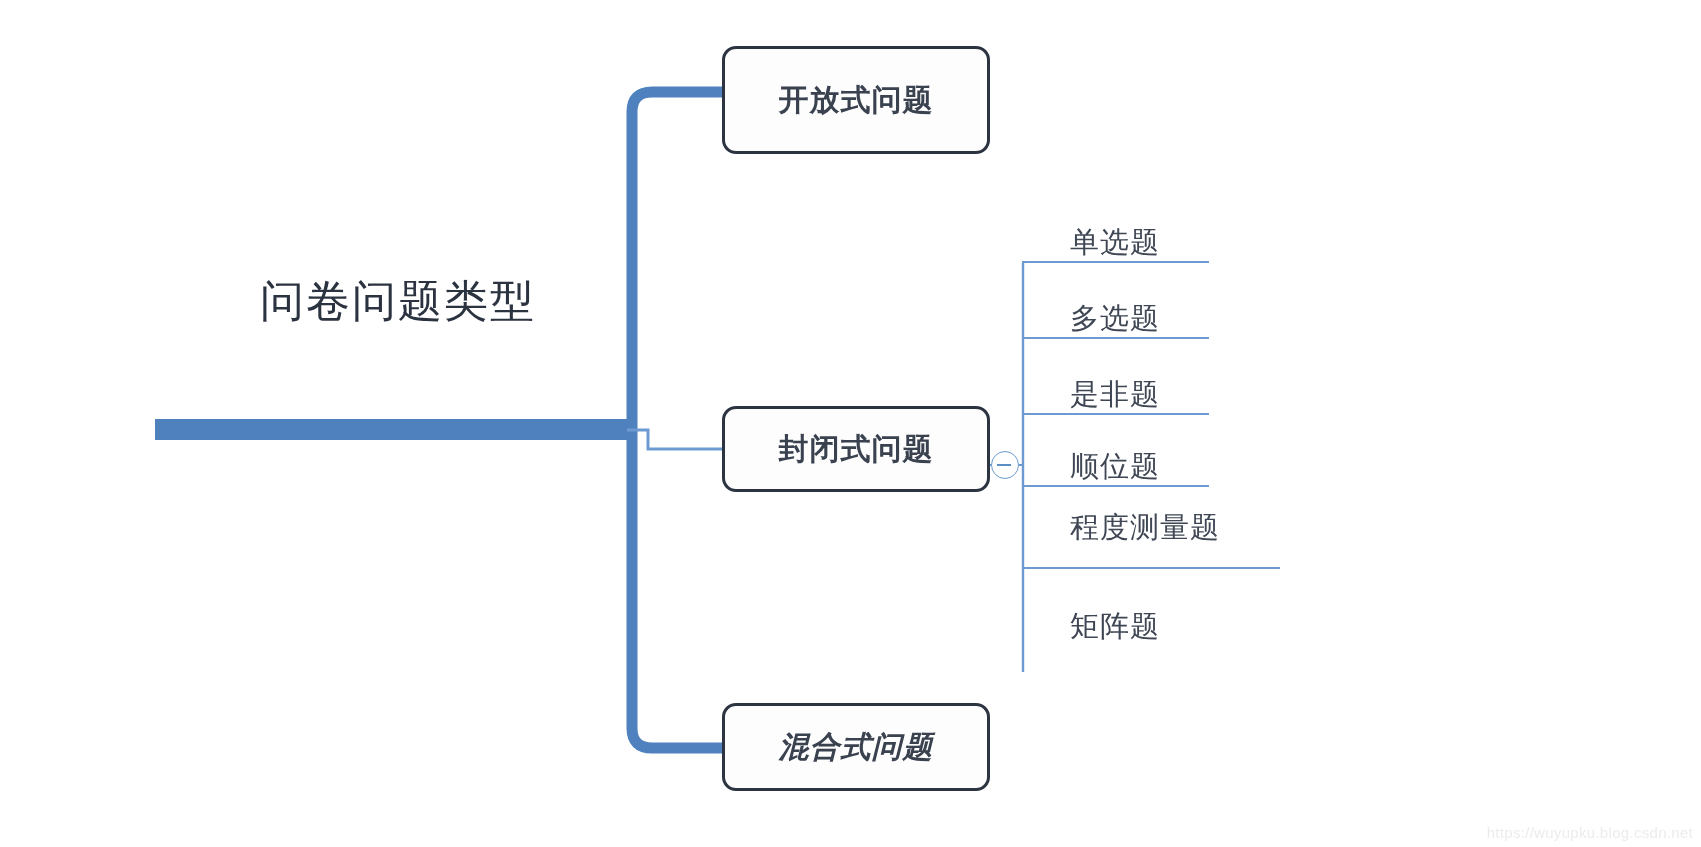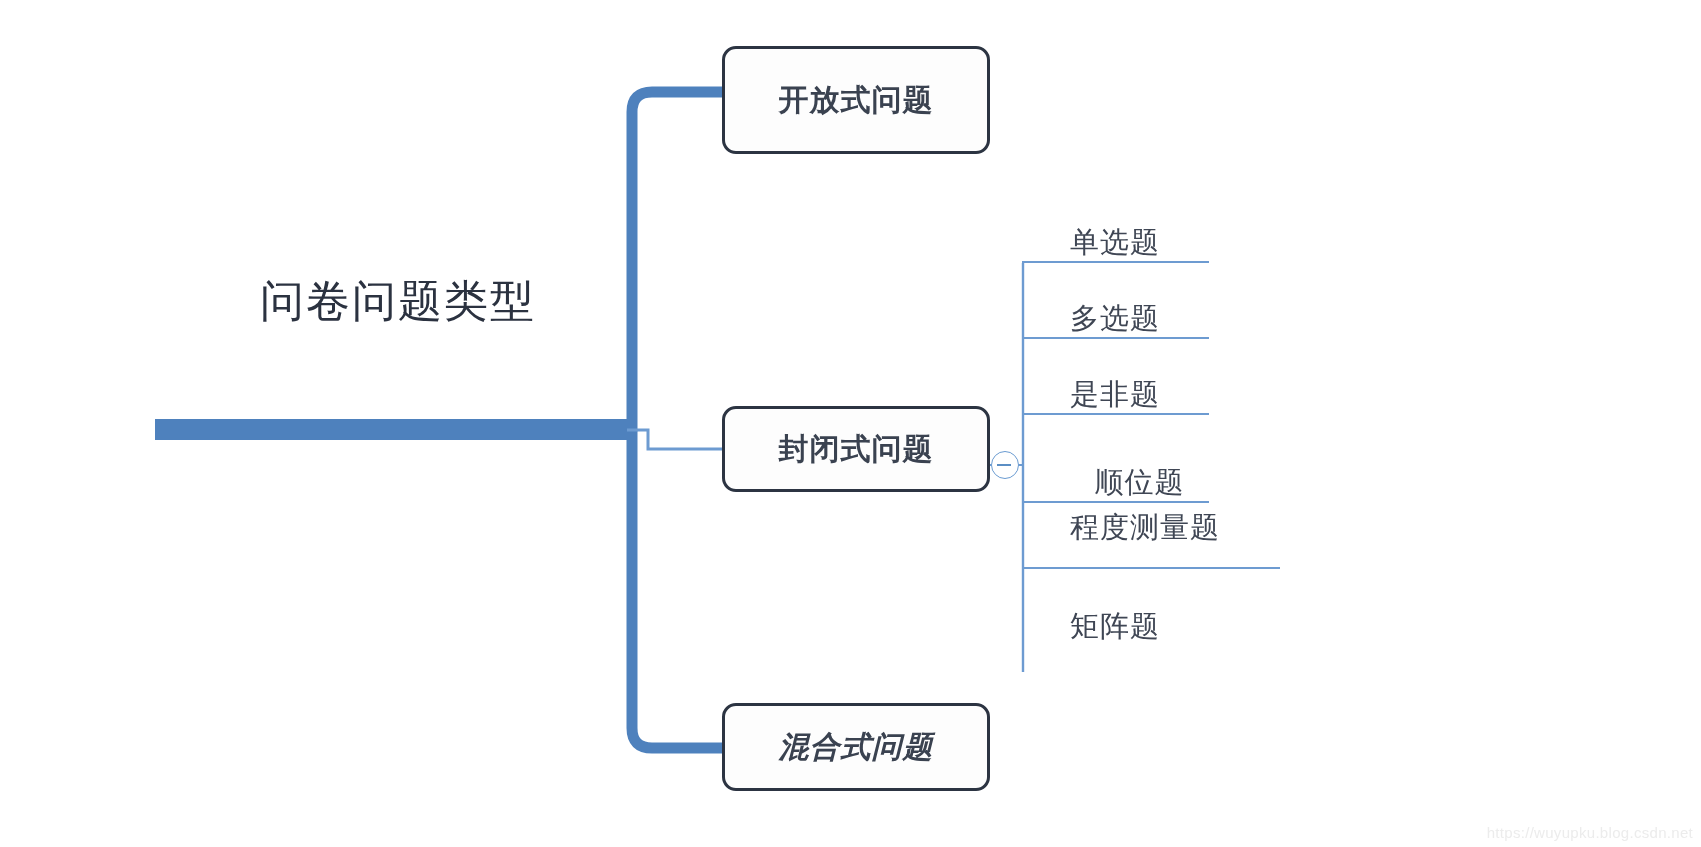--- a/index.html
+++ b/index.html
@@ -156,21 +156,21 @@
   </div>
 
   <div class="leaf-item" style="top:263px; width:187px; height:76px;">
     <span class="leaf-label">多选题</span>
   </div>
 
   <div class="leaf-item" style="top:339px; width:187px; height:76px;">
     <span class="leaf-label">是非题</span>
   </div>
 
-  <div class="leaf-item" style="top:415px; width:187px; height:88px;justify-content:center;">
+  <div class="leaf-item" style="top:415px; width:187px; height:72px;">
     <span class="leaf-label">顺位题</span>
   </div>
 
   <div class="leaf-item" style="top:491px; width:258px; height:78px;align-items:center;">
     <span class="leaf-label">程度测量题</span>
   </div>
 
   <div class="leaf-item" style="top:569px; width:187px; height:76px; border-bottom:none;">
     <span class="leaf-label">矩阵题</span>
   </div>

